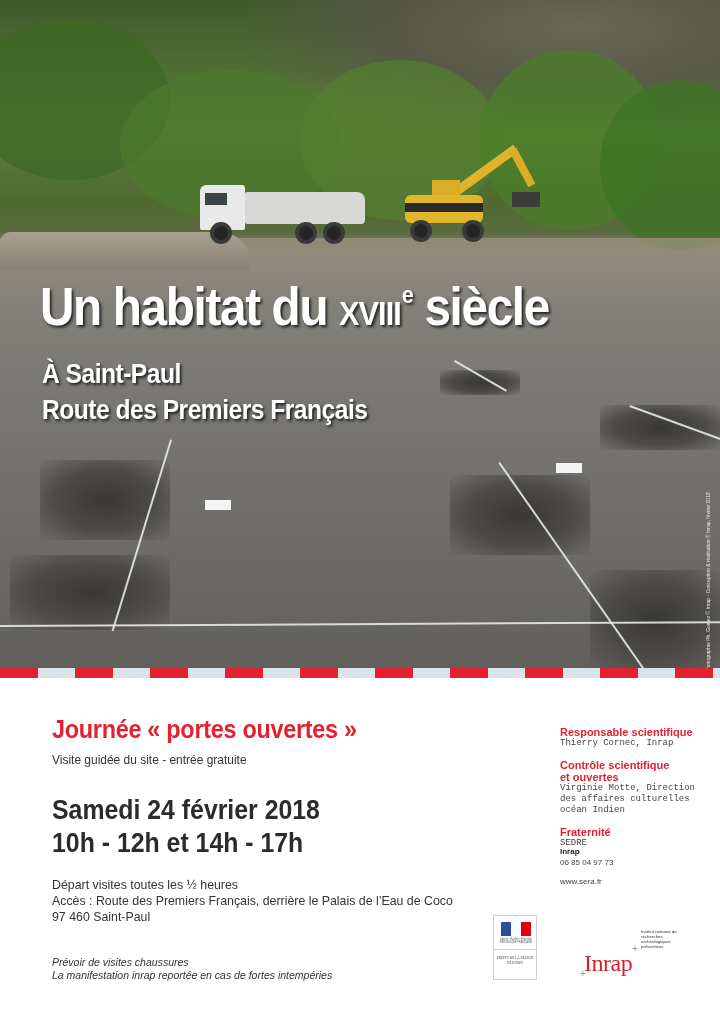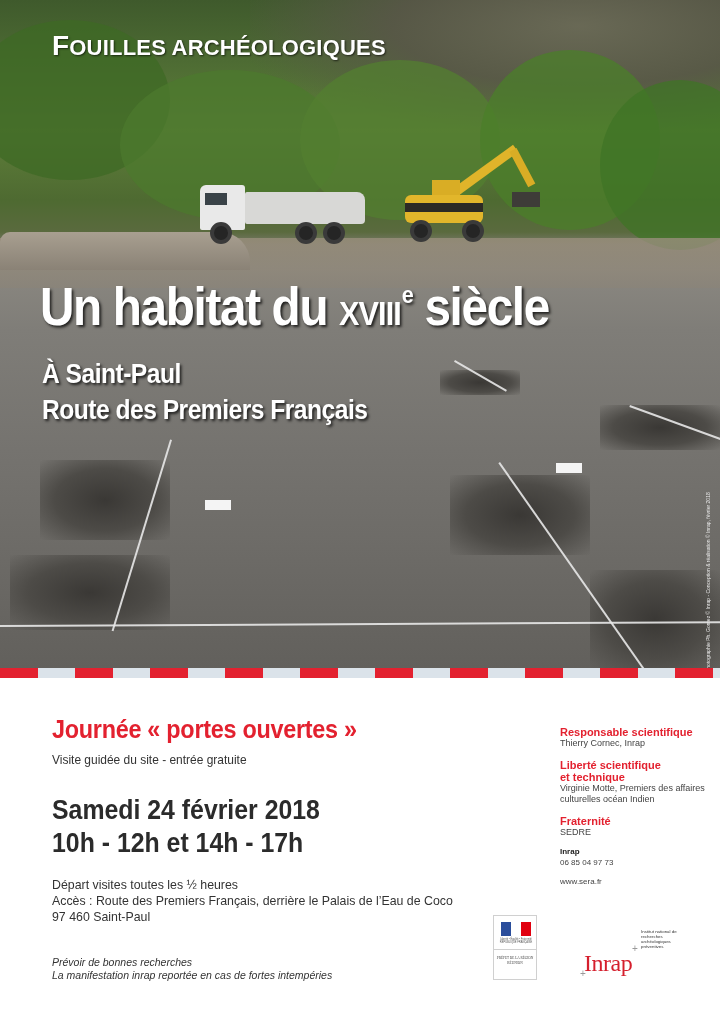--- a/index.html
+++ b/index.html
@@ -54,21 +54,21 @@
   
   .event-title { position:absolute; left:52px; top:714px; font-size:26px; font-weight:bold; color:#e3212f; letter-spacing:-0.3px; transform:scaleX(0.9); transform-origin:0 0; white-space:nowrap; }
   .event-sub { position:absolute; left:52px; top:752px; font-size:13px; color:#333; transform:scaleX(0.92); transform-origin:0 0; white-space:nowrap; }
   .date { position:absolute; left:52px; top:795px; font-size:27px; font-weight:bold; color:#2b2b2b; transform:scaleX(0.92); transform-origin:0 0; white-space:nowrap; }
   .hours { position:absolute; left:52px; top:828px; font-size:27px; font-weight:bold; color:#2b2b2b; transform:scaleX(0.92); transform-origin:0 0; white-space:nowrap; }
   .info { position:absolute; left:52px; top:877px; font-size:13px; line-height:16px; color:#333; transform:scaleX(0.95); transform-origin:0 0; white-space:nowrap; }
   .notes { position:absolute; left:52px; top:956px; font-size:10.5px; line-height:13px; font-style:italic; color:#333; white-space:nowrap; }
 
   .credits { position:absolute; left:560px; top:726px; width:160px; }
   .cr-head { font-size:11px; font-weight:bold; color:#e3212f; line-height:12px; }
-  .cr-body { font-family:Liberation Sans, sans-serif; font-size:9px; color:#444; line-height:11px; margin-bottom:10px; }
+  .cr-body { font-family:Liberation Mono, monospace; font-size:9px; color:#444; line-height:11px; margin-bottom:10px; }
   .contact { position:absolute; left:560px; top:846px; font-size:8px; color:#444; line-height:11px; }
   .contact .b { font-weight:bold; color:#222; }
   .web { position:absolute; left:560px; top:877px; font-size:8px; color:#444; }
 
   
   .pref-logo { position:absolute; left:493px; top:915px; width:44px; height:65px; border:1px solid #d0d0d0; background:#fff; }
   .pref-flag { position:absolute; left:7px; top:6px; width:30px; height:14px; display:flex; }
   .pref-flag span { flex:1; }
   .pref-motto { position:absolute; left:4px; top:22px; width:36px; font-size:2.6px; color:#555; text-align:center; line-height:3px; }
   .pref-line { position:absolute; left:0; top:33px; width:42px; height:1px; background:#d0d0d0; }
@@ -115,23 +115,20 @@
   <div class="pit" style="left:440px;top:370px;width:80px;height:25px;"></div>
 
   <div class="string" style="left:0;top:625px;width:720px;transform:rotate(-0.3deg);"></div>
   <div class="string" style="left:172px;top:440px;width:200px;transform:rotate(107deg);"></div>
   <div class="string" style="left:500px;top:462px;width:270px;transform:rotate(55deg);"></div>
   <div class="string" style="left:630px;top:405px;width:120px;transform:rotate(20deg);"></div>
   <div class="string" style="left:455px;top:360px;width:60px;transform:rotate(30deg);"></div>
   <div class="tag" style="left:205px;top:500px;"></div>
   <div class="tag" style="left:556px;top:463px;"></div>
 
-  <div class="kicker">
-    <span class="big">F</span><span class="small">OUILLES ARCHÉOLOGIQUES</span>
-  </div>
 
   <div class="headline">
     <span>Un habitat du </span><span class="roman">XVIII</span><sup>e</sup><span> siècle</span>
   </div>
 
   <div class="subhead" style="top:358px;">À Saint-Paul</div>
   <div class="subhead" style="top:394px;">Route des Premiers Français</div>
 
   <div class="credit">Photographie Ph. Gomez © Inrap - Conception &amp; réalisation © Inrap, février 2018</div>
 </div>
@@ -164,29 +161,29 @@
 <div class="date">Samedi 24 février 2018</div>
 <div class="hours">10h - 12h et 14h - 17h</div>
 
 <div class="info">
   <div>Départ visites toutes les ½ heures</div>
   <div>Accès : Route des Premiers Français, derrière le Palais de l’Eau de Coco</div>
   <div>97 460 Saint-Paul</div>
 </div>
 
 <div class="notes">
-  <div>Prévoir de bonnes recherches</div>
+  <div>Prévoir de visites chaussures</div>
   <div>La manifestation inrap reportée en cas de fortes intempéries</div>
 </div>
 
 <div class="credits">
   <div class="cr-head">Responsable scientifique</div>
   <div class="cr-body">Thierry Cornec, Inrap</div>
-  <div class="cr-head" style="width:110px;">Liberté scientifique et technique</div>
-  <div class="cr-body" style="width:150px;">Virginie Motte, Premiers des affaires culturelles océan Indien</div>
+  <div class="cr-head" style="width:110px;">Contrôle scientifique et ouvertes</div>
+  <div class="cr-body" style="width:150px;">Virginie Motte, Direction des affaires culturelles océan Indien</div>
   <div class="cr-head">Fraternité</div>
   <div class="cr-body">SEDRE</div>
 </div>
 
 <div class="contact">
   <div class="b">Inrap</div>
   <div>06 85 04 97 73</div>
 </div>
 <div class="web">www.sera.fr</div>
 

